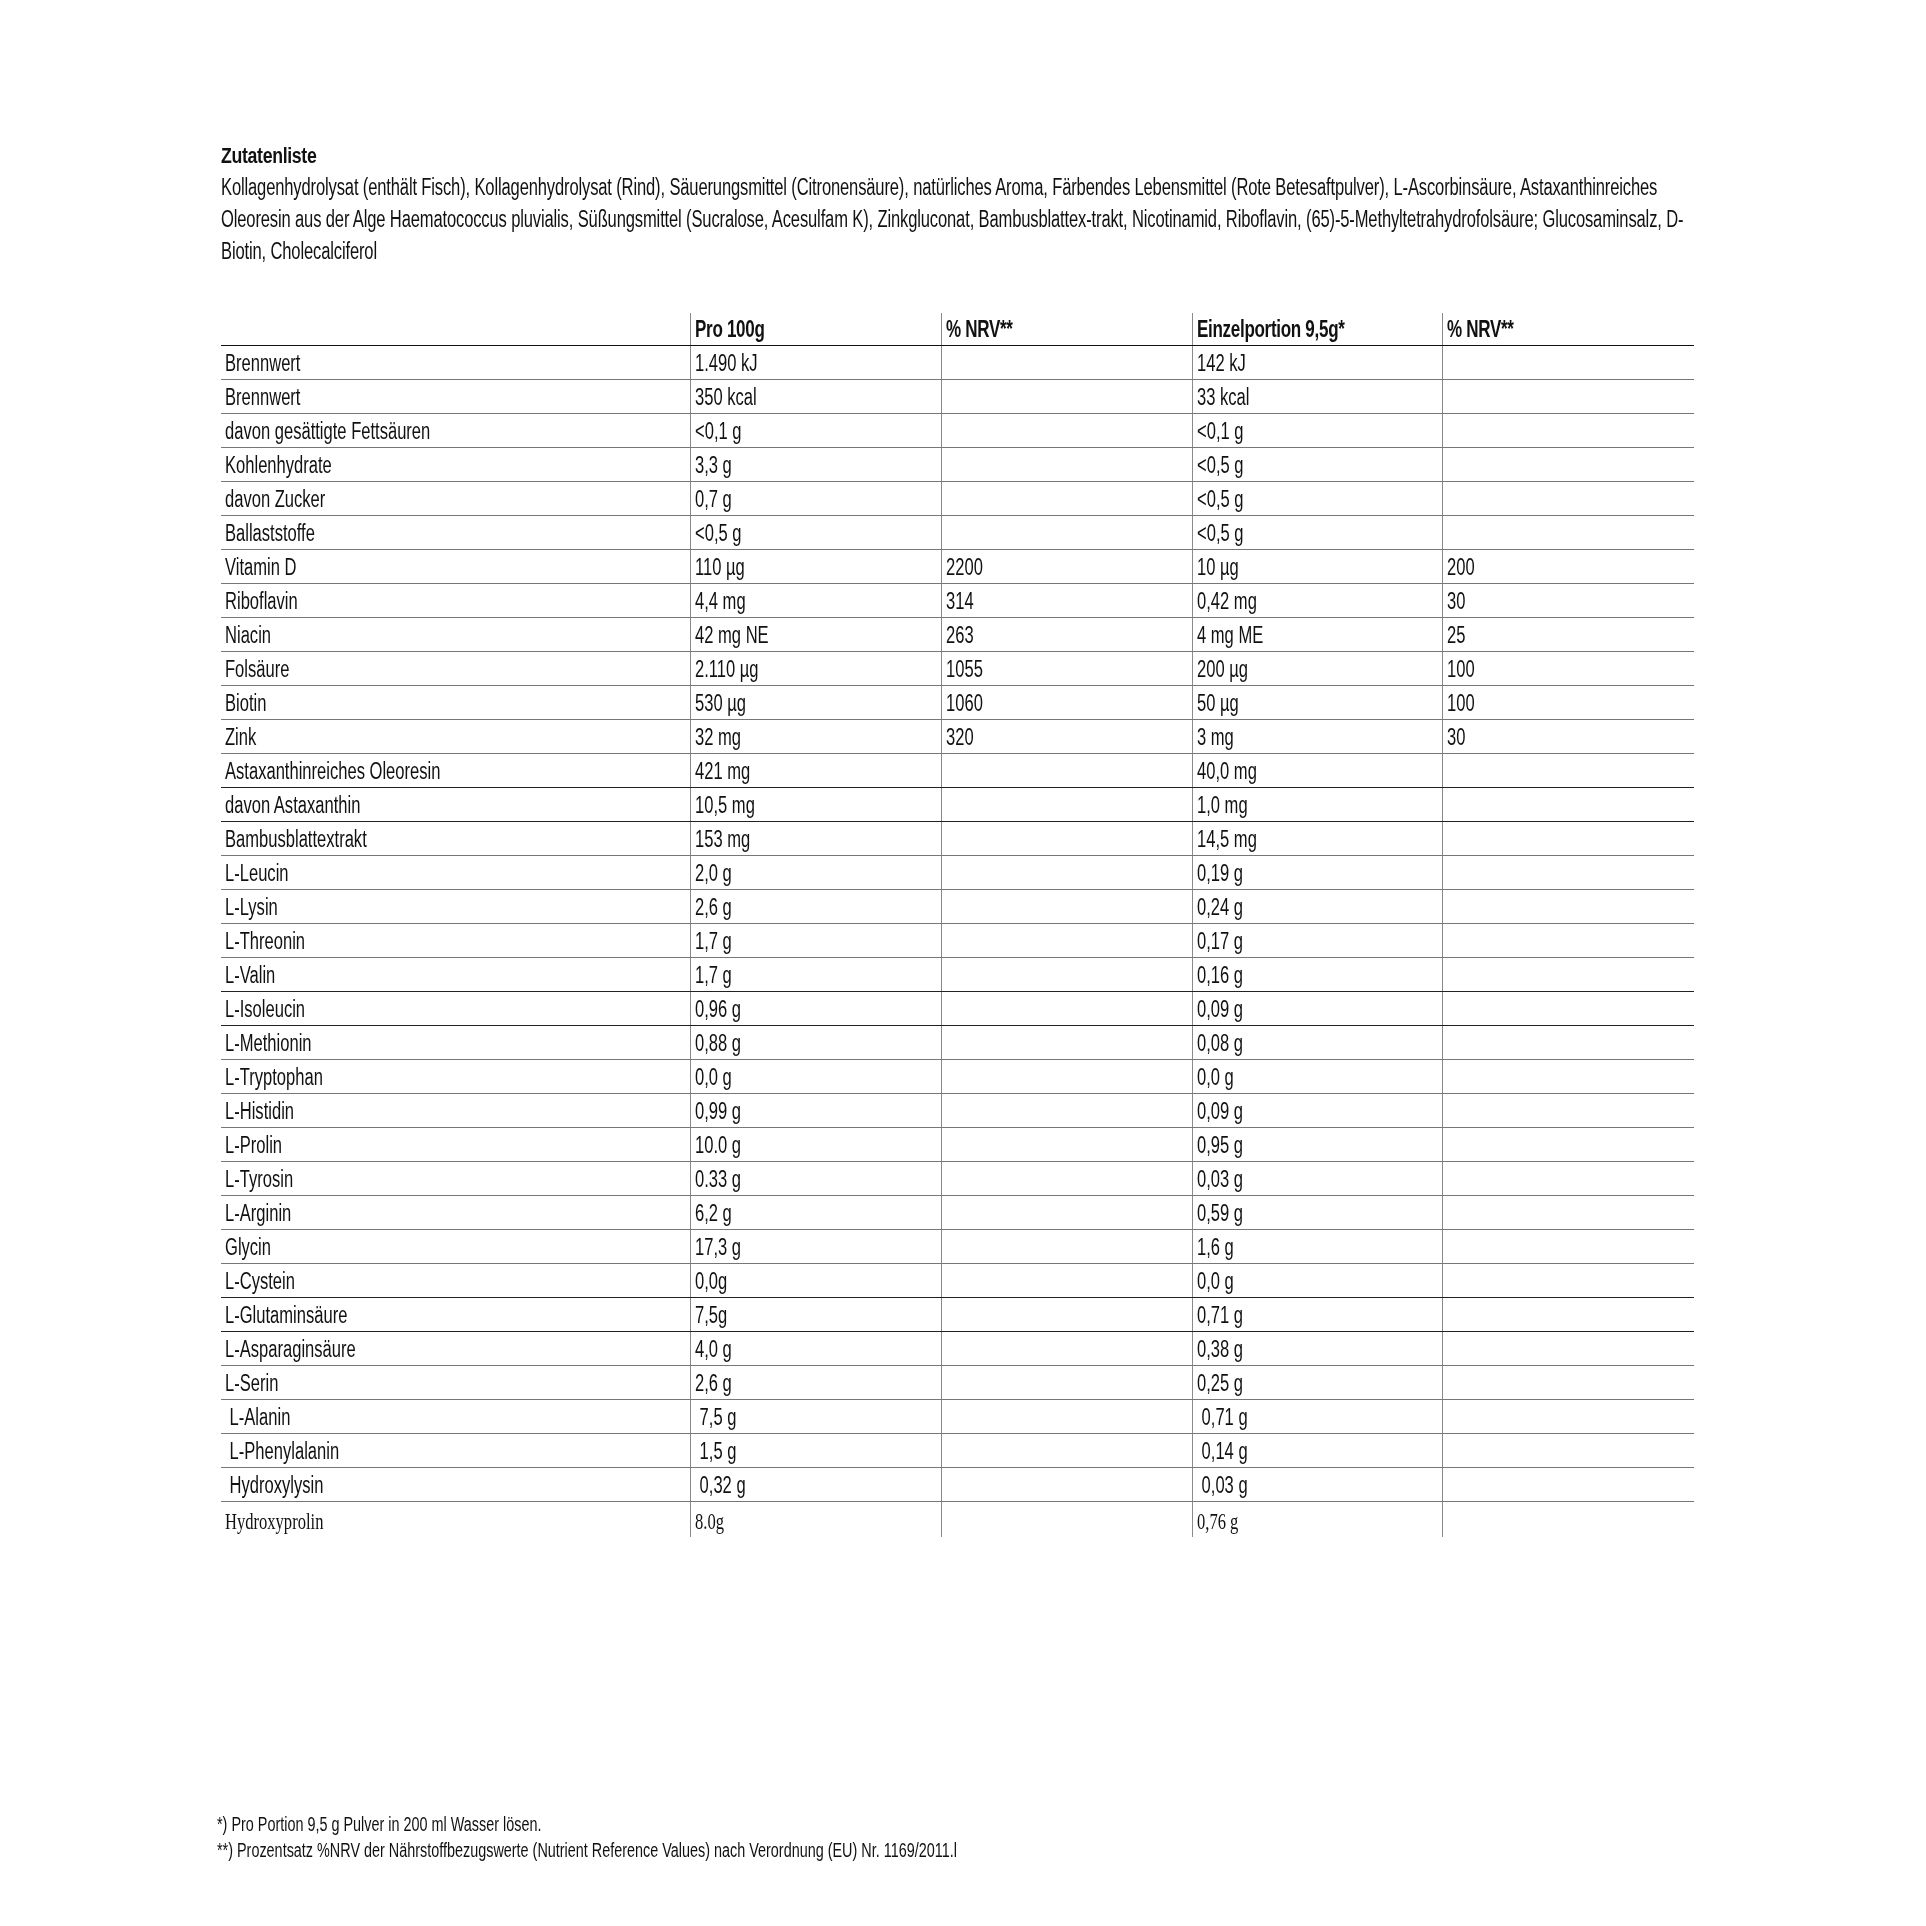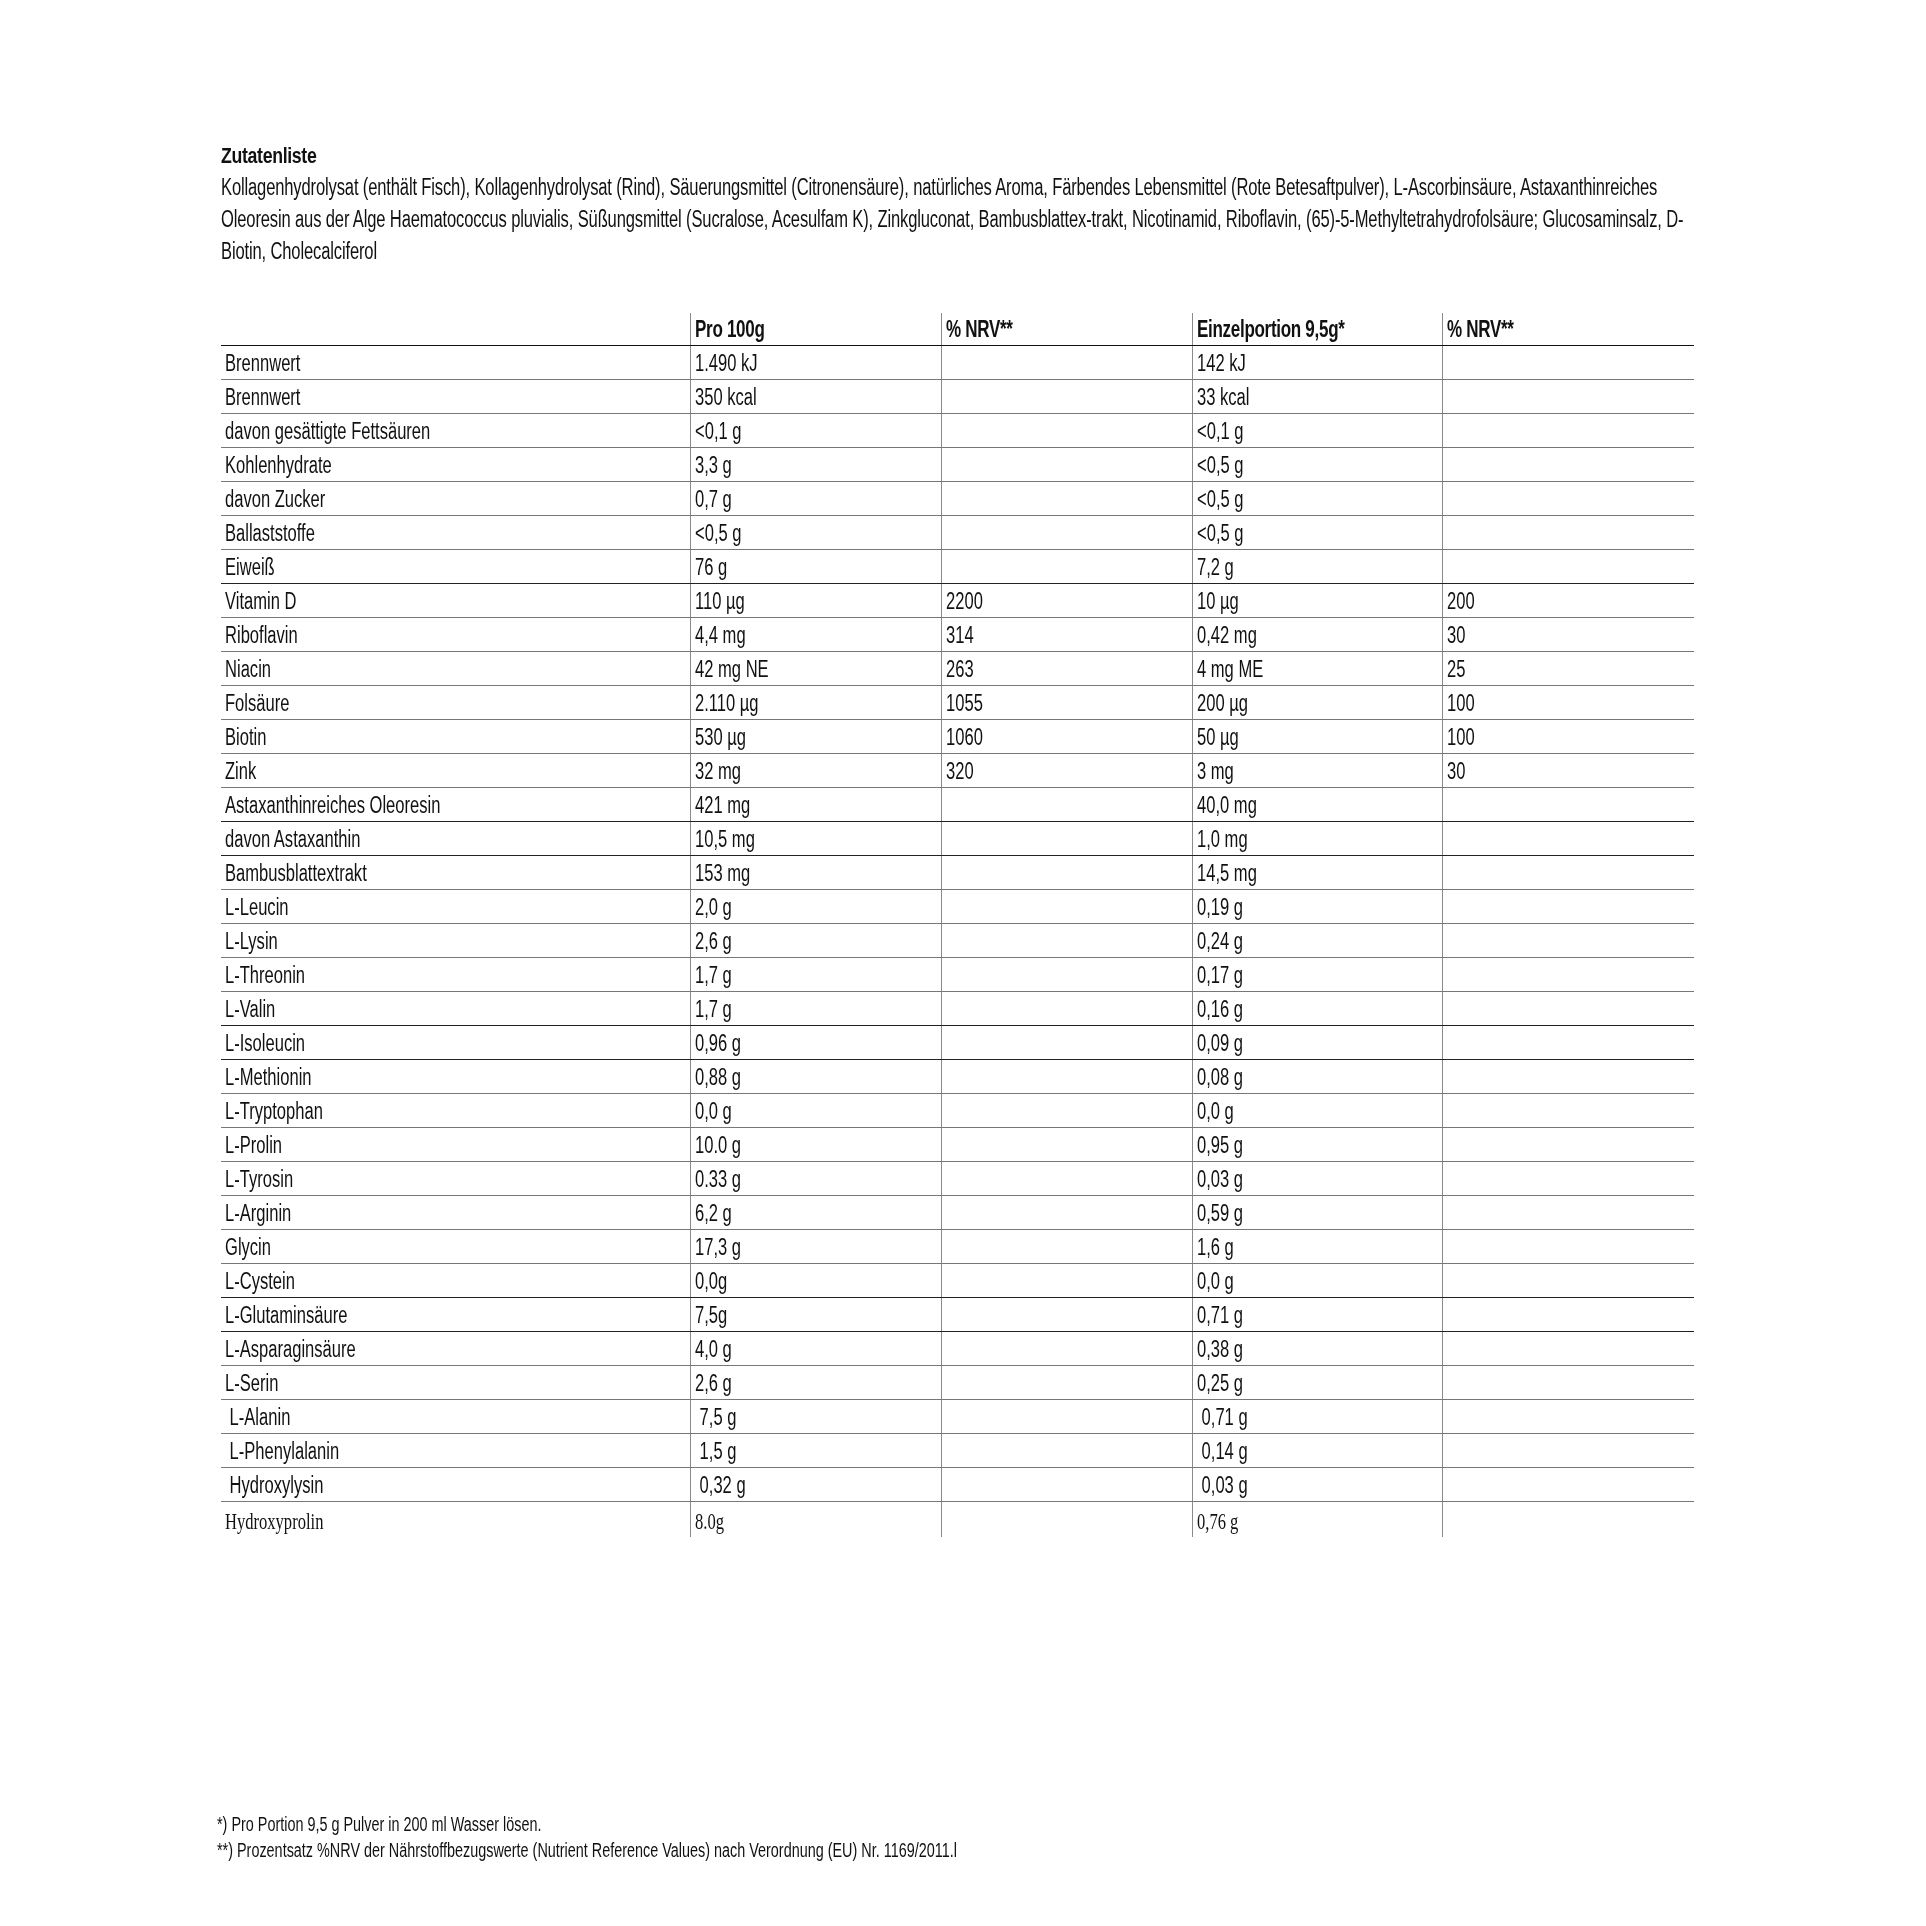--- a/index.html
+++ b/index.html
@@ -105,27 +105,20 @@
         <td><span class="cell-text" style="white-space: pre;">&lt;0,5 g</span></td>
         <td><span class="cell-text" style="white-space: pre;"></span></td>
       </tr>
       <tr>
         <td><span class="cell-text" style="white-space: pre;">Ballaststoffe</span></td>
         <td><span class="cell-text" style="white-space: pre;">&lt;0,5 g</span></td>
         <td><span class="cell-text" style="white-space: pre;"></span></td>
         <td><span class="cell-text" style="white-space: pre;">&lt;0,5 g</span></td>
         <td><span class="cell-text" style="white-space: pre;"></span></td>
       </tr>
-      <tr class="dark">
-        <td><span class="cell-text" style="white-space: pre;">Eiweiß</span></td>
-        <td><span class="cell-text" style="white-space: pre;">76 g</span></td>
-        <td><span class="cell-text" style="white-space: pre;"></span></td>
-        <td><span class="cell-text" style="white-space: pre;">7,2 g</span></td>
-        <td><span class="cell-text" style="white-space: pre;"></span></td>
-      </tr>
       <tr>
         <td><span class="cell-text" style="white-space: pre;">Vitamin D</span></td>
         <td><span class="cell-text" style="white-space: pre;">110 µg</span></td>
         <td><span class="cell-text" style="white-space: pre;">2200</span></td>
         <td><span class="cell-text" style="white-space: pre;">10 µg</span></td>
         <td><span class="cell-text" style="white-space: pre;">200</span></td>
       </tr>
       <tr>
         <td><span class="cell-text" style="white-space: pre;">Riboflavin</span></td>
         <td><span class="cell-text" style="white-space: pre;">4,4 mg</span></td>
@@ -225,20 +218,27 @@
         <td><span class="cell-text" style="white-space: pre;"></span></td>
       </tr>
       <tr>
         <td><span class="cell-text" style="white-space: pre;">L-Tryptophan</span></td>
         <td><span class="cell-text" style="white-space: pre;">0,0 g</span></td>
         <td><span class="cell-text" style="white-space: pre;"></span></td>
         <td><span class="cell-text" style="white-space: pre;">0,0 g</span></td>
         <td><span class="cell-text" style="white-space: pre;"></span></td>
       </tr>
       <tr>
+        <td><span class="cell-text" style="white-space: pre;">L-Histidin</span></td>
+        <td><span class="cell-text" style="white-space: pre;">0,99 g</span></td>
+        <td><span class="cell-text" style="white-space: pre;"></span></td>
+        <td><span class="cell-text" style="white-space: pre;">0,09 g</span></td>
+        <td><span class="cell-text" style="white-space: pre;"></span></td>
+      </tr>
+      <tr>
         <td><span class="cell-text" style="white-space: pre;">L-Prolin</span></td>
         <td><span class="cell-text" style="white-space: pre;">10.0 g</span></td>
         <td><span class="cell-text" style="white-space: pre;"></span></td>
         <td><span class="cell-text" style="white-space: pre;">0,95 g</span></td>
         <td><span class="cell-text" style="white-space: pre;"></span></td>
       </tr>
       <tr>
         <td><span class="cell-text" style="white-space: pre;">L-Tyrosin</span></td>
         <td><span class="cell-text" style="white-space: pre;">0.33 g</span></td>
         <td><span class="cell-text" style="white-space: pre;"></span></td>

